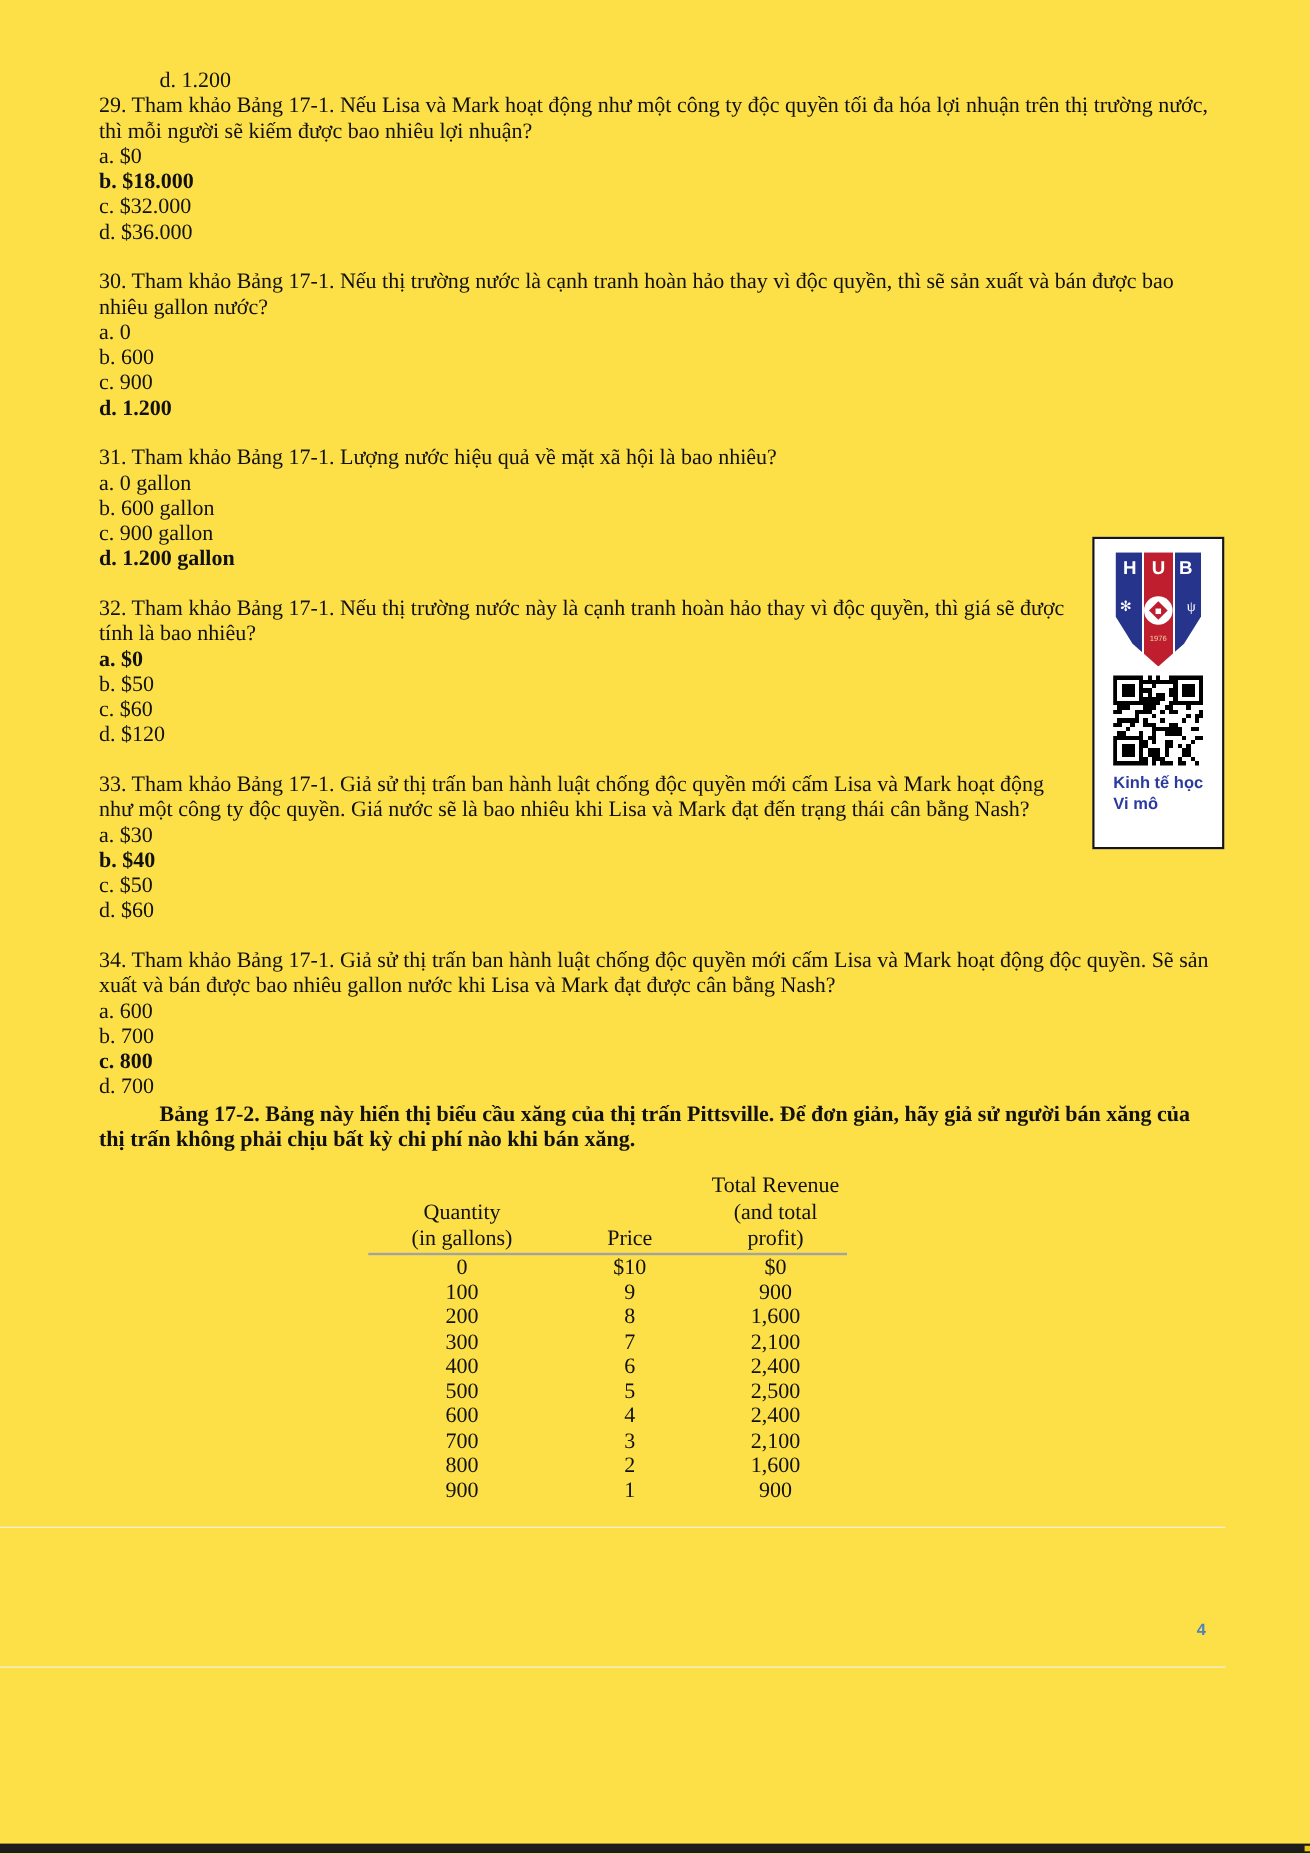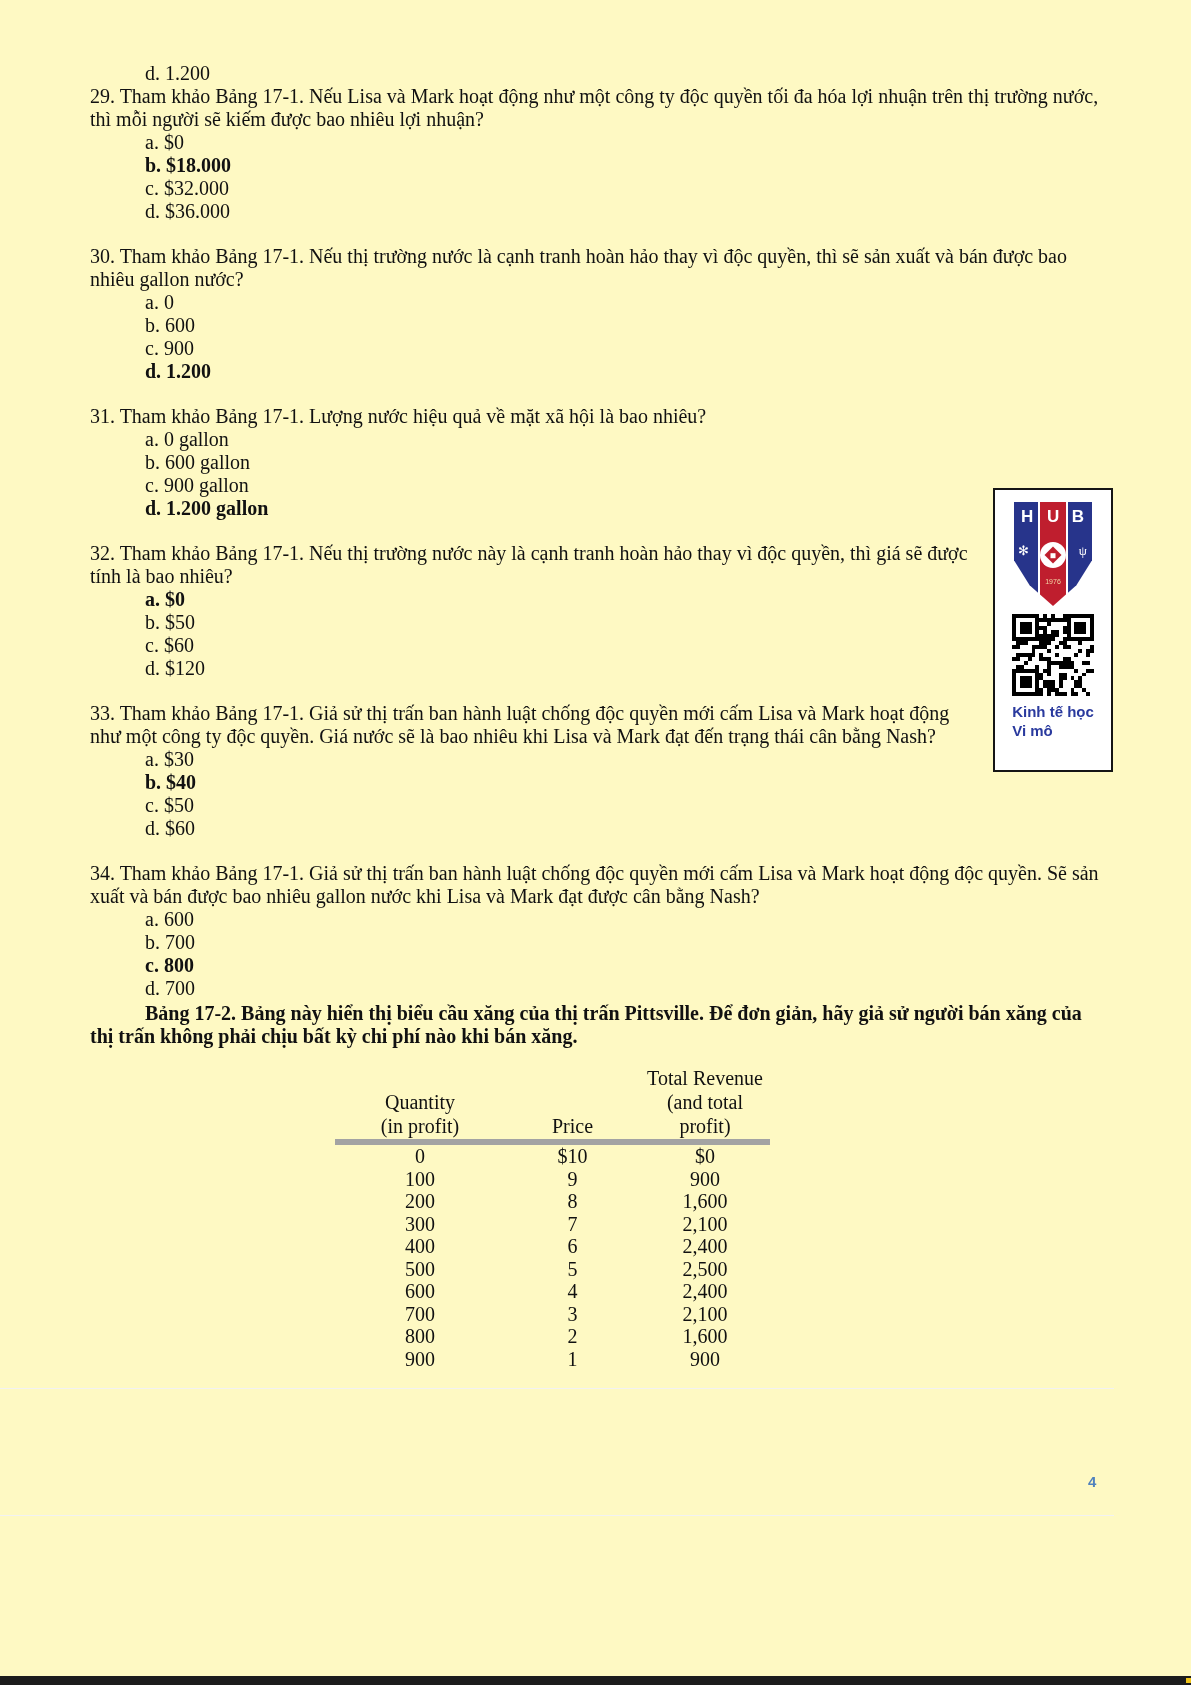--- a/index.html
+++ b/index.html
@@ -1,40 +1,40 @@
 <!DOCTYPE html>
 <html><head>
 <meta charset="utf-8">
 <style>
   html,body{margin:0;padding:0;background:#ffffff;}
   .page{
     position:relative;
     width:1191px;height:1685px;
-    background:#fef9c3;
+    background:#fde047;
     font-family:"Liberation Serif","DejaVu Serif",serif;
     font-size:20px;line-height:23px;color:#111;
     overflow:hidden;
   }
   .content{
     position:absolute;left:90px;top:62px;width:1023px;
   }
   .leftover{margin-left:55px;}
   .question{margin-top:22px;}
   .question.first{margin-top:0;}
   .q-text{margin:0;max-width:1018px;}
   .q-text.narrow{max-width:890px;}
-  .opt{margin-left:55px;}
+  .opt{}
   .bold{font-weight:bold;}
   .table-intro{margin:2px 0 0 0;text-indent:55px;max-width:1018px;font-weight:bold;}
   .demand-table{
     border-collapse:collapse;margin:18px 0 0 245px;
   }
   .demand-table th{
     font-weight:normal;vertical-align:bottom;
-    border-bottom:6px solid #a3a3a3;padding:0 0 1px 0;line-height:24px;font-family:Liberation Serif, serif;
+    border-bottom:2px solid #a3a3a3;padding:0 0 1px 0;line-height:24px;font-family:Liberation Serif, serif;
   }
   .demand-table td{
     text-align:center;padding:0;line-height:22.5px;
   }
   .col-qty{width:170px;}
   .col-price{width:135px;}
   .col-rev{width:130px;}
   
   .logo-card{
     position:absolute;left:993px;top:488px;width:120px;height:284px;
@@ -139,21 +139,21 @@
       <div class="opt">d. 700</div>
     </div>
 
     <p class="table-intro">Bảng 17-2. Bảng này hiển thị biểu cầu xăng của thị trấn Pittsville. Để đơn giản, hãy giả sử người bán xăng của thị trấn không phải chịu bất kỳ chi phí nào khi bán xăng.</p>
 
     <table class="demand-table">
       <thead>
         <tr>
           <th class="col-qty">
             <span>Quantity</span><br>
-            <span>(in profit)</span>
+            <span>(in gallons)</span>
           </th>
           <th class="col-price">Price</th>
           <th class="col-rev">
             <span>Total Revenue</span><br>
             <span>(and total</span><br>
             <span>profit)</span>
           </th>
         </tr>
       </thead>
       <tbody>

